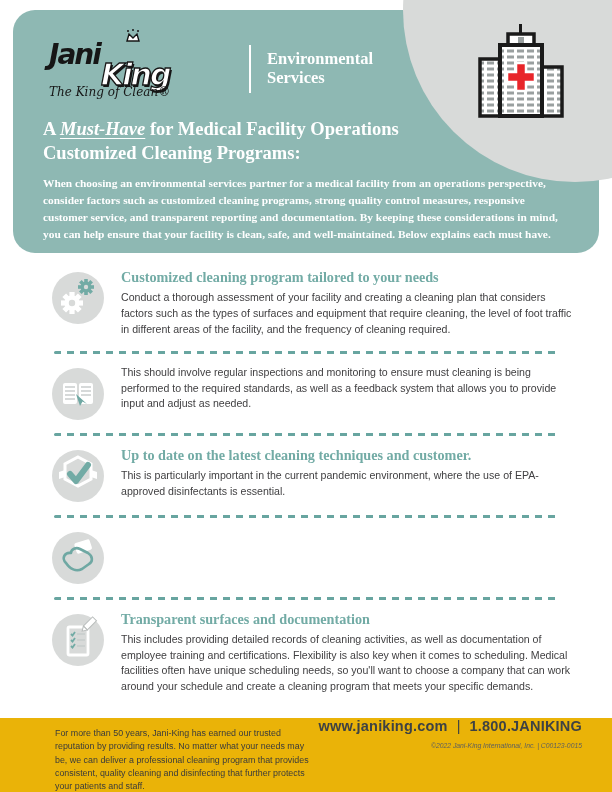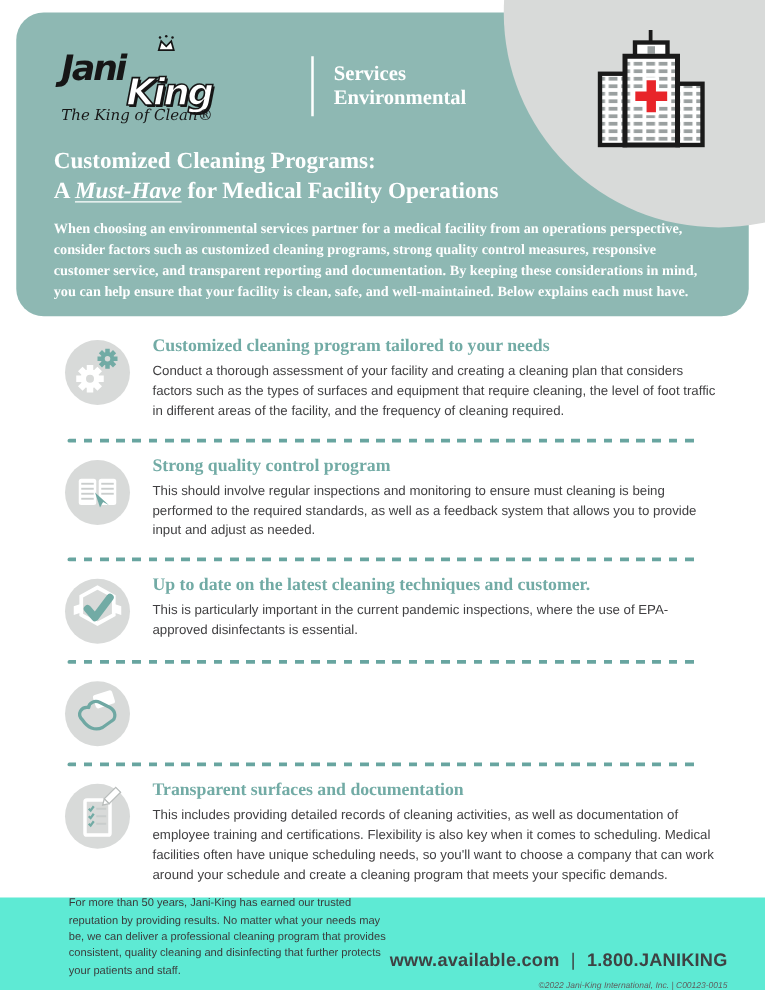--- a/index.html
+++ b/index.html
@@ -46,40 +46,40 @@
     font-weight:bold; font-size:18.5px; line-height:1.3;
   }
   .doc-title .em { font-style:italic; text-decoration:underline; text-underline-offset:3px; }
   .intro {
     margin:10px 30px 16px 30px; color:#ffffff; font-family:"Liberation Serif",serif;
     font-weight:bold; font-size:11.4px; line-height:1.5;
   }
 
   
   .main { position:absolute; left:40px; top:260px; width:534px; z-index:1; }
-  .section { display:flex; padding:9px 0 11px 12px;justify-content:space-between; }
+  .section { display:flex; gap:17px; padding:9px 0 11px 12px; }
   .icon-circle {
     width:52px; height:52px; border-radius:50%; background:#d8dad9;
     flex:0 0 52px; margin-top:3px; position:relative;
   }
   .icon-circle svg { position:absolute; left:0; top:0; }
   .sec-heading {
     margin:0 0 4px 0; color:#72aba5; font-family:"Liberation Serif",serif;
     font-weight:bold; font-size:14.2px;
   }
   .sec-body { margin:0; color:#414042; font-size:10.6px; line-height:1.5; max-width:452px; }
   .dashes {
     height:3px; margin:2px 14px; border-radius:2px;
     background:repeating-linear-gradient(90deg,#68a5a0 0 7px,transparent 7px 13px);
   }
 
   
   .footer {
     position:absolute; left:0; bottom:0; width:612px; height:74px;
-    background:#5eead4; display:flex; align-items:flex-end; z-index:1;
+    background:#eab308; display:flex; align-items:flex-start; z-index:1;
   }
   .footer-blurb {
     margin-left:55px; width:276px; font-size:8.9px; line-height:1.5; color:#3a3b3b;
   }
   .footer-right { margin-left:auto; margin-right:30px; text-align:right; }
   .footer-contact { font-size:14.5px; font-weight:bold; color:#3e4243; letter-spacing:0.2px; }
   .footer-contact .sep { margin:0 9px; font-weight:normal; }
   .footer-copyright { font-size:6.8px; font-style:italic; color:#5d5f5e; margin-top:8px; }
 </style>
 </head>
@@ -97,28 +97,28 @@
               <circle cx="8" cy="1" r="1" fill="#161616"></circle>
               <circle cx="13" cy="2" r="1" fill="#161616"></circle>
             <polygon points="2,12 14,12 12,5 8,9 4,5" fill="#ffffff" stroke="#161616" stroke-width="1.4"></polygon>
           </svg>
         </span>
         <span class="logo-king">King</span>
         <span class="logo-tagline">The King of Clean®</span>
       </div>
       <div class="logo-divider"></div>
       <div class="division">
+        <div>Environmental</div>
         <div>Services</div>
-        <div>Environmental</div>
       </div>
     </div>
 
     <div class="doc-title">
+      <div><span>A </span><span class="em">Must-Have</span><span> for Medical Facility Operations</span></div>
       <div>Customized Cleaning Programs:</div>
-      <div><span>A </span><span class="em">Must-Have</span><span> for Medical Facility Operations</span></div>
     </div>
 
     <p class="intro">When choosing an environmental services partner for a medical facility from an operations perspective, consider factors such as customized cleaning programs, strong quality control measures, responsive customer service, and transparent reporting and documentation. By keeping these considerations in mind, you can help ensure that your facility is clean, safe, and well-maintained. Below explains each must have.</p>
   </div>
 
   <div class="corner-circle"></div>
   <div class="hospital-wrap">
     <svg width="90" height="95" viewBox="0 0 90 95">
       <defs>
         <pattern id="winpat" width="10" height="6" patternUnits="userSpaceOnUse">
@@ -178,39 +178,38 @@
             <line x1="13" y1="27" x2="23" y2="27"></line>
               <line x1="13" y1="31" x2="23" y2="31"></line>
             <line x1="29" y1="19" x2="39" y2="19"></line>
               <line x1="29" y1="23" x2="39" y2="23"></line>
             <line x1="29" y1="27" x2="39" y2="27"></line>
           </g>
           <polygon points="24,26 28,38 30.5,33.5 35,36" fill="#6fa8a3"></polygon>
         </svg>
       </div>
       <div class="sec-text">
-        <h3 class="sec-heading">Strong quality control program</h3>
         <p class="sec-body">This should involve regular inspections and monitoring to ensure must cleaning is being performed to the required standards, as well as a feedback system that allows you to provide input and adjust as needed.</p>
       </div>
     </div>
 
     <div class="dashes"></div>
 
     <div class="section">
       <div class="icon-circle">
         <svg width="52" height="52" viewBox="0 0 52 52">
           <path d="M7,22 l6,-2 v7 l-6,2 z" fill="#ffffff"></path>
           <path d="M45,22 l-6,-2 v7 l6,2 z" fill="#ffffff"></path>
           <polygon points="26,7 39,14 39,29 26,36 13,29 13,14" fill="none" stroke="#ffffff" stroke-width="3"></polygon>
           <polyline points="18,24 24,31 36,15" stroke="#72aba5" stroke-width="6" fill="none" stroke-linecap="round" stroke-linejoin="round"></polyline>
         </svg>
       </div>
       <div class="sec-text">
         <h3 class="sec-heading">Up to date on the latest cleaning techniques and customer.</h3>
-        <p class="sec-body">This is particularly important in the current pandemic inspections, where the use of EPA-approved disinfectants is essential.</p>
+        <p class="sec-body">This is particularly important in the current pandemic environment, where the use of EPA-approved disinfectants is essential.</p>
       </div>
     </div>
 
     <div class="dashes"></div>
 
     <div class="section">
       <div class="icon-circle">
         <svg width="52" height="52" viewBox="0 0 52 52">
           <rect x="23" y="9" width="16" height="11" rx="2" fill="#ffffff" transform="rotate(-18 31 14)"></rect>
           <path d="M14,31 c-5,-5 -1,-11 5,-10 c0,-4 5,-6 9,-4 l8,4 c5,3 5,9 1,11 l-7,5 c-6,3 -12,0 -16,-6 z" fill="none" stroke="#6fa8a3" stroke-width="2.6" stroke-linejoin="round"></path>
@@ -244,19 +243,19 @@
         <h3 class="sec-heading">Transparent surfaces and documentation</h3>
         <p class="sec-body">This includes providing detailed records of cleaning activities, as well as documentation of employee training and certifications. Flexibility is also key when it comes to scheduling. Medical facilities often have unique scheduling needs, so you'll want to choose a company that can work around your schedule and create a cleaning program that meets your specific demands.</p>
       </div>
     </div>
   </div>
 
   <div class="footer">
     <p class="footer-blurb">For more than 50 years, Jani-King has earned our trusted reputation by providing results. No matter what your needs may be, we can deliver a professional cleaning program that provides consistent, quality cleaning and disinfecting that further protects your patients and staff.</p>
     <div class="footer-right">
       <div class="footer-contact">
-        <span>www.available.com</span><span class="sep">|</span><span>1.800.JANIKING</span>
+        <span>www.janiking.com</span><span class="sep">|</span><span>1.800.JANIKING</span>
       </div>
       <div class="footer-copyright">©2022 Jani-King International, Inc.  |  C00123-0015</div>
     </div>
   </div>
 
 </div>
 
 </body></html>

